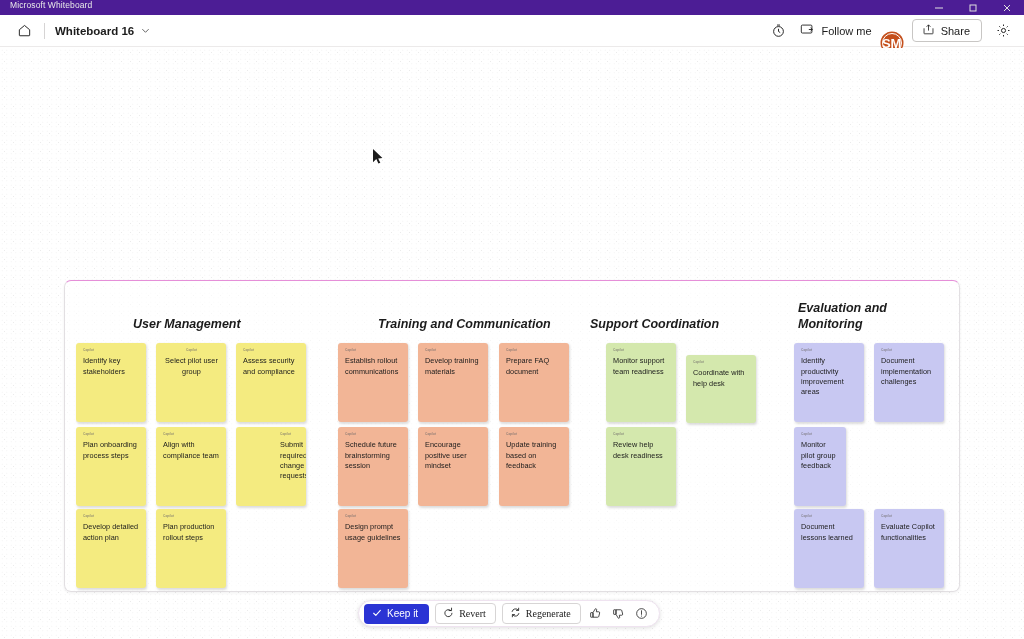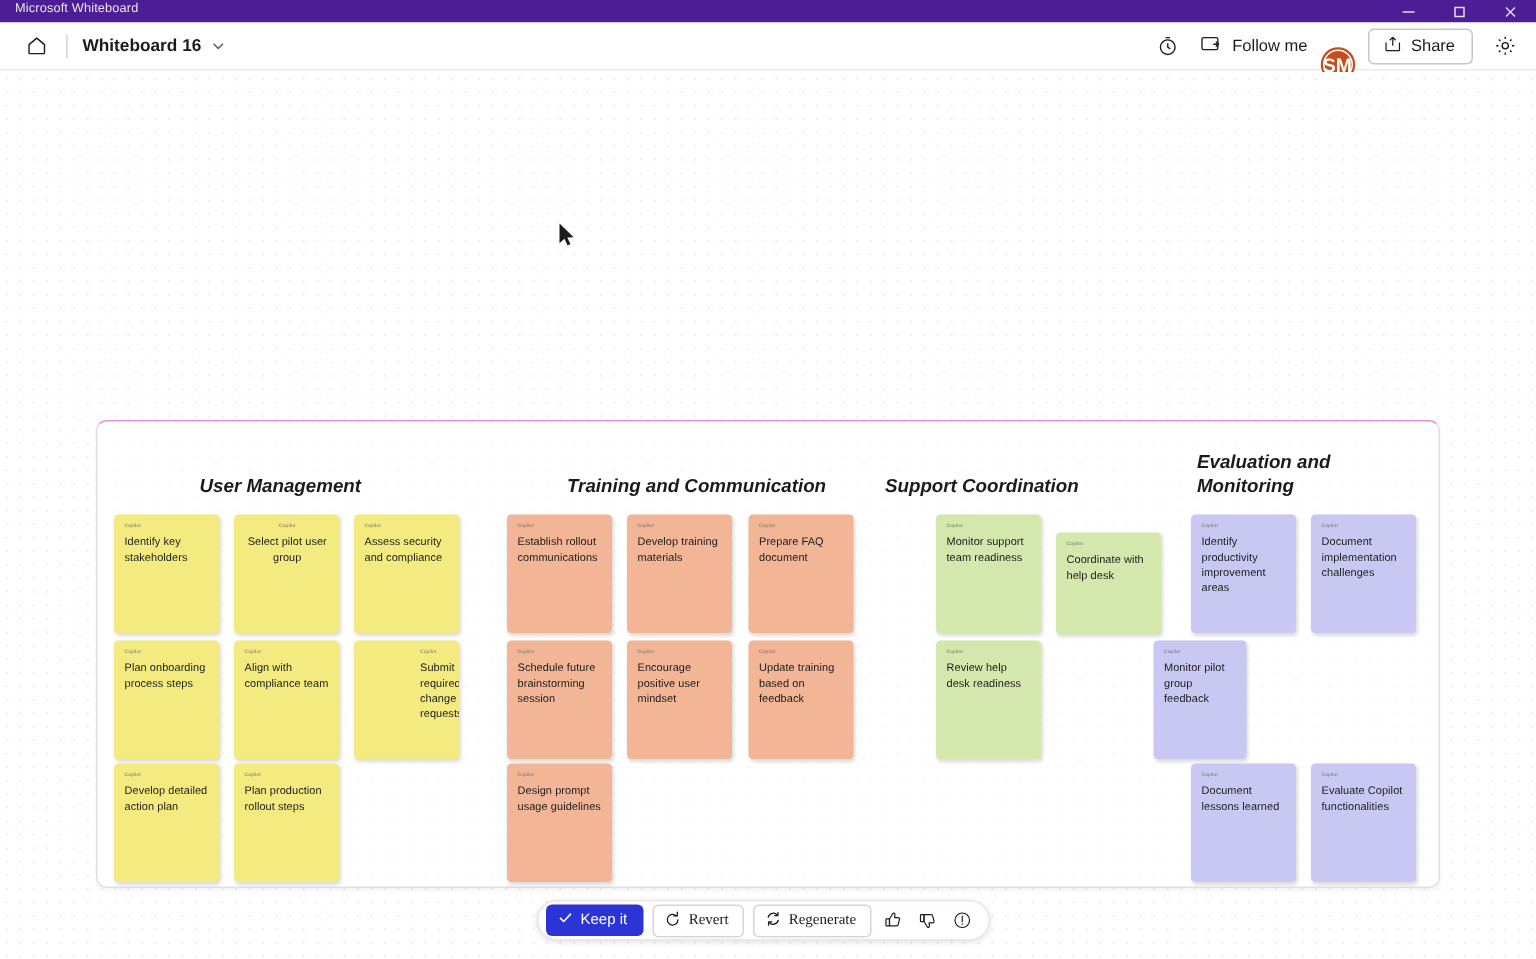--- a/index.html
+++ b/index.html
@@ -80,21 +80,21 @@
   }
   .note-tag {
     font-size: 3.2px; color: #6e6a6a; letter-spacing: .15px;
     margin-bottom: 4px; line-height: 1; display: block;
   }
   .note-text {
     font-size: 7.3px; line-height: 1.42; color: #1b1b1b; letter-spacing: .05px;
   }
   .n-yellow  { background: #f4eb80; }
   .n-orange  { background: #f2b596; }
-  .n-green   { background: #d4e8ad; margin-left: 18px; }
+  .n-green   { background: #d4e8ad; }
   .n-purple  { background: #c8c8f2; }
 
   
   .copilot-bar {
     position: absolute; left: 358px; top: 552px; height: 27px;
     background: #fff; border-radius: 14px;
     border: 1px solid #efe3f0;
     box-shadow: 0 1px 4px rgba(0,0,0,.13);
     display: flex; align-items: center; gap: 6px; padding: 0 9px 0 5px;
   }
@@ -277,21 +277,21 @@
     </div>
 
     <div class="note n-purple" style="left:729px; top:62px;  width:70px; height:79px;">
       <span class="note-tag">Copilot</span>
       <div class="note-text">Identify productivity improvement areas</div>
     </div>
     <div class="note n-purple" style="left:809px; top:62px;  width:70px; height:79px;">
       <span class="note-tag">Copilot</span>
       <div class="note-text">Document implementation challenges</div>
     </div>
-    <div class="note n-purple" style="left:704px; top:146px; width:62px; height:79px;">
+    <div class="note n-purple" style="left:729px; top:146px; width:52px; height:79px;">
       <span class="note-tag">Copilot</span>
       <div class="note-text">Monitor pilot group feedback</div>
     </div>
     <div class="note n-purple" style="left:729px; top:228px; width:70px; height:79px;">
       <span class="note-tag">Copilot</span>
       <div class="note-text">Document lessons learned</div>
     </div>
     <div class="note n-purple" style="left:809px; top:228px; width:70px; height:79px;">
       <span class="note-tag">Copilot</span>
       <div class="note-text">Evaluate Copilot functionalities</div>

